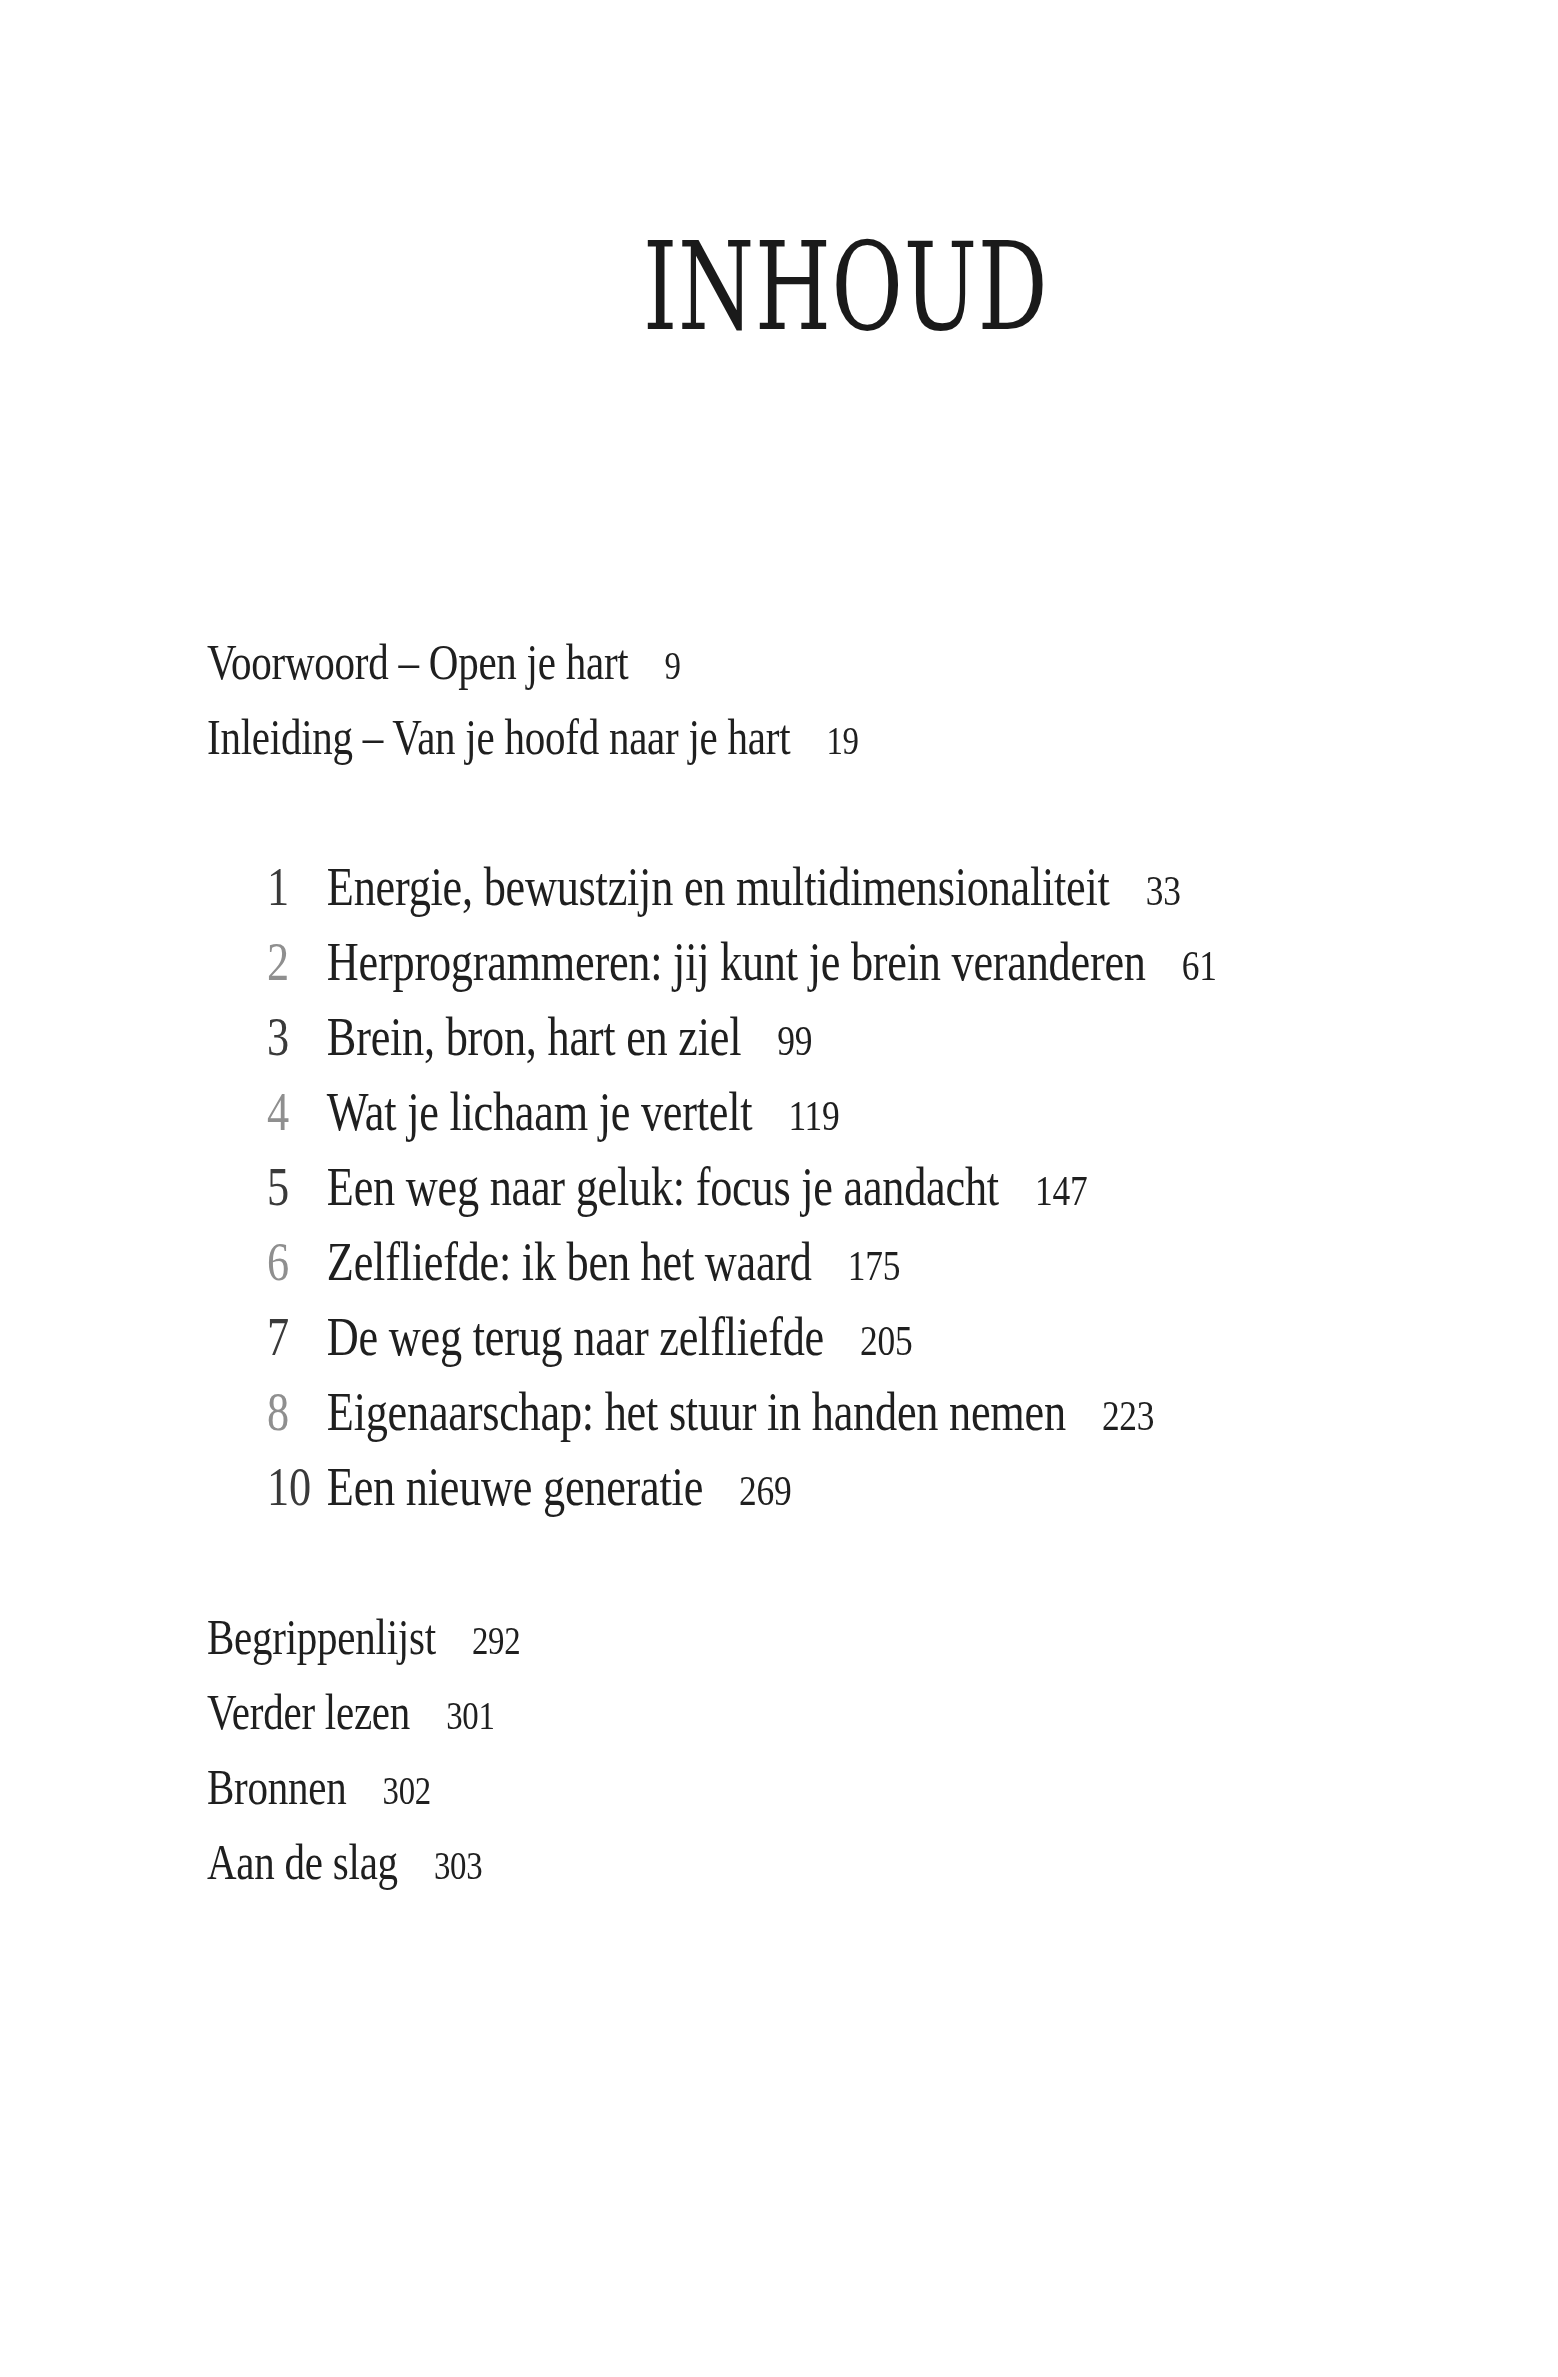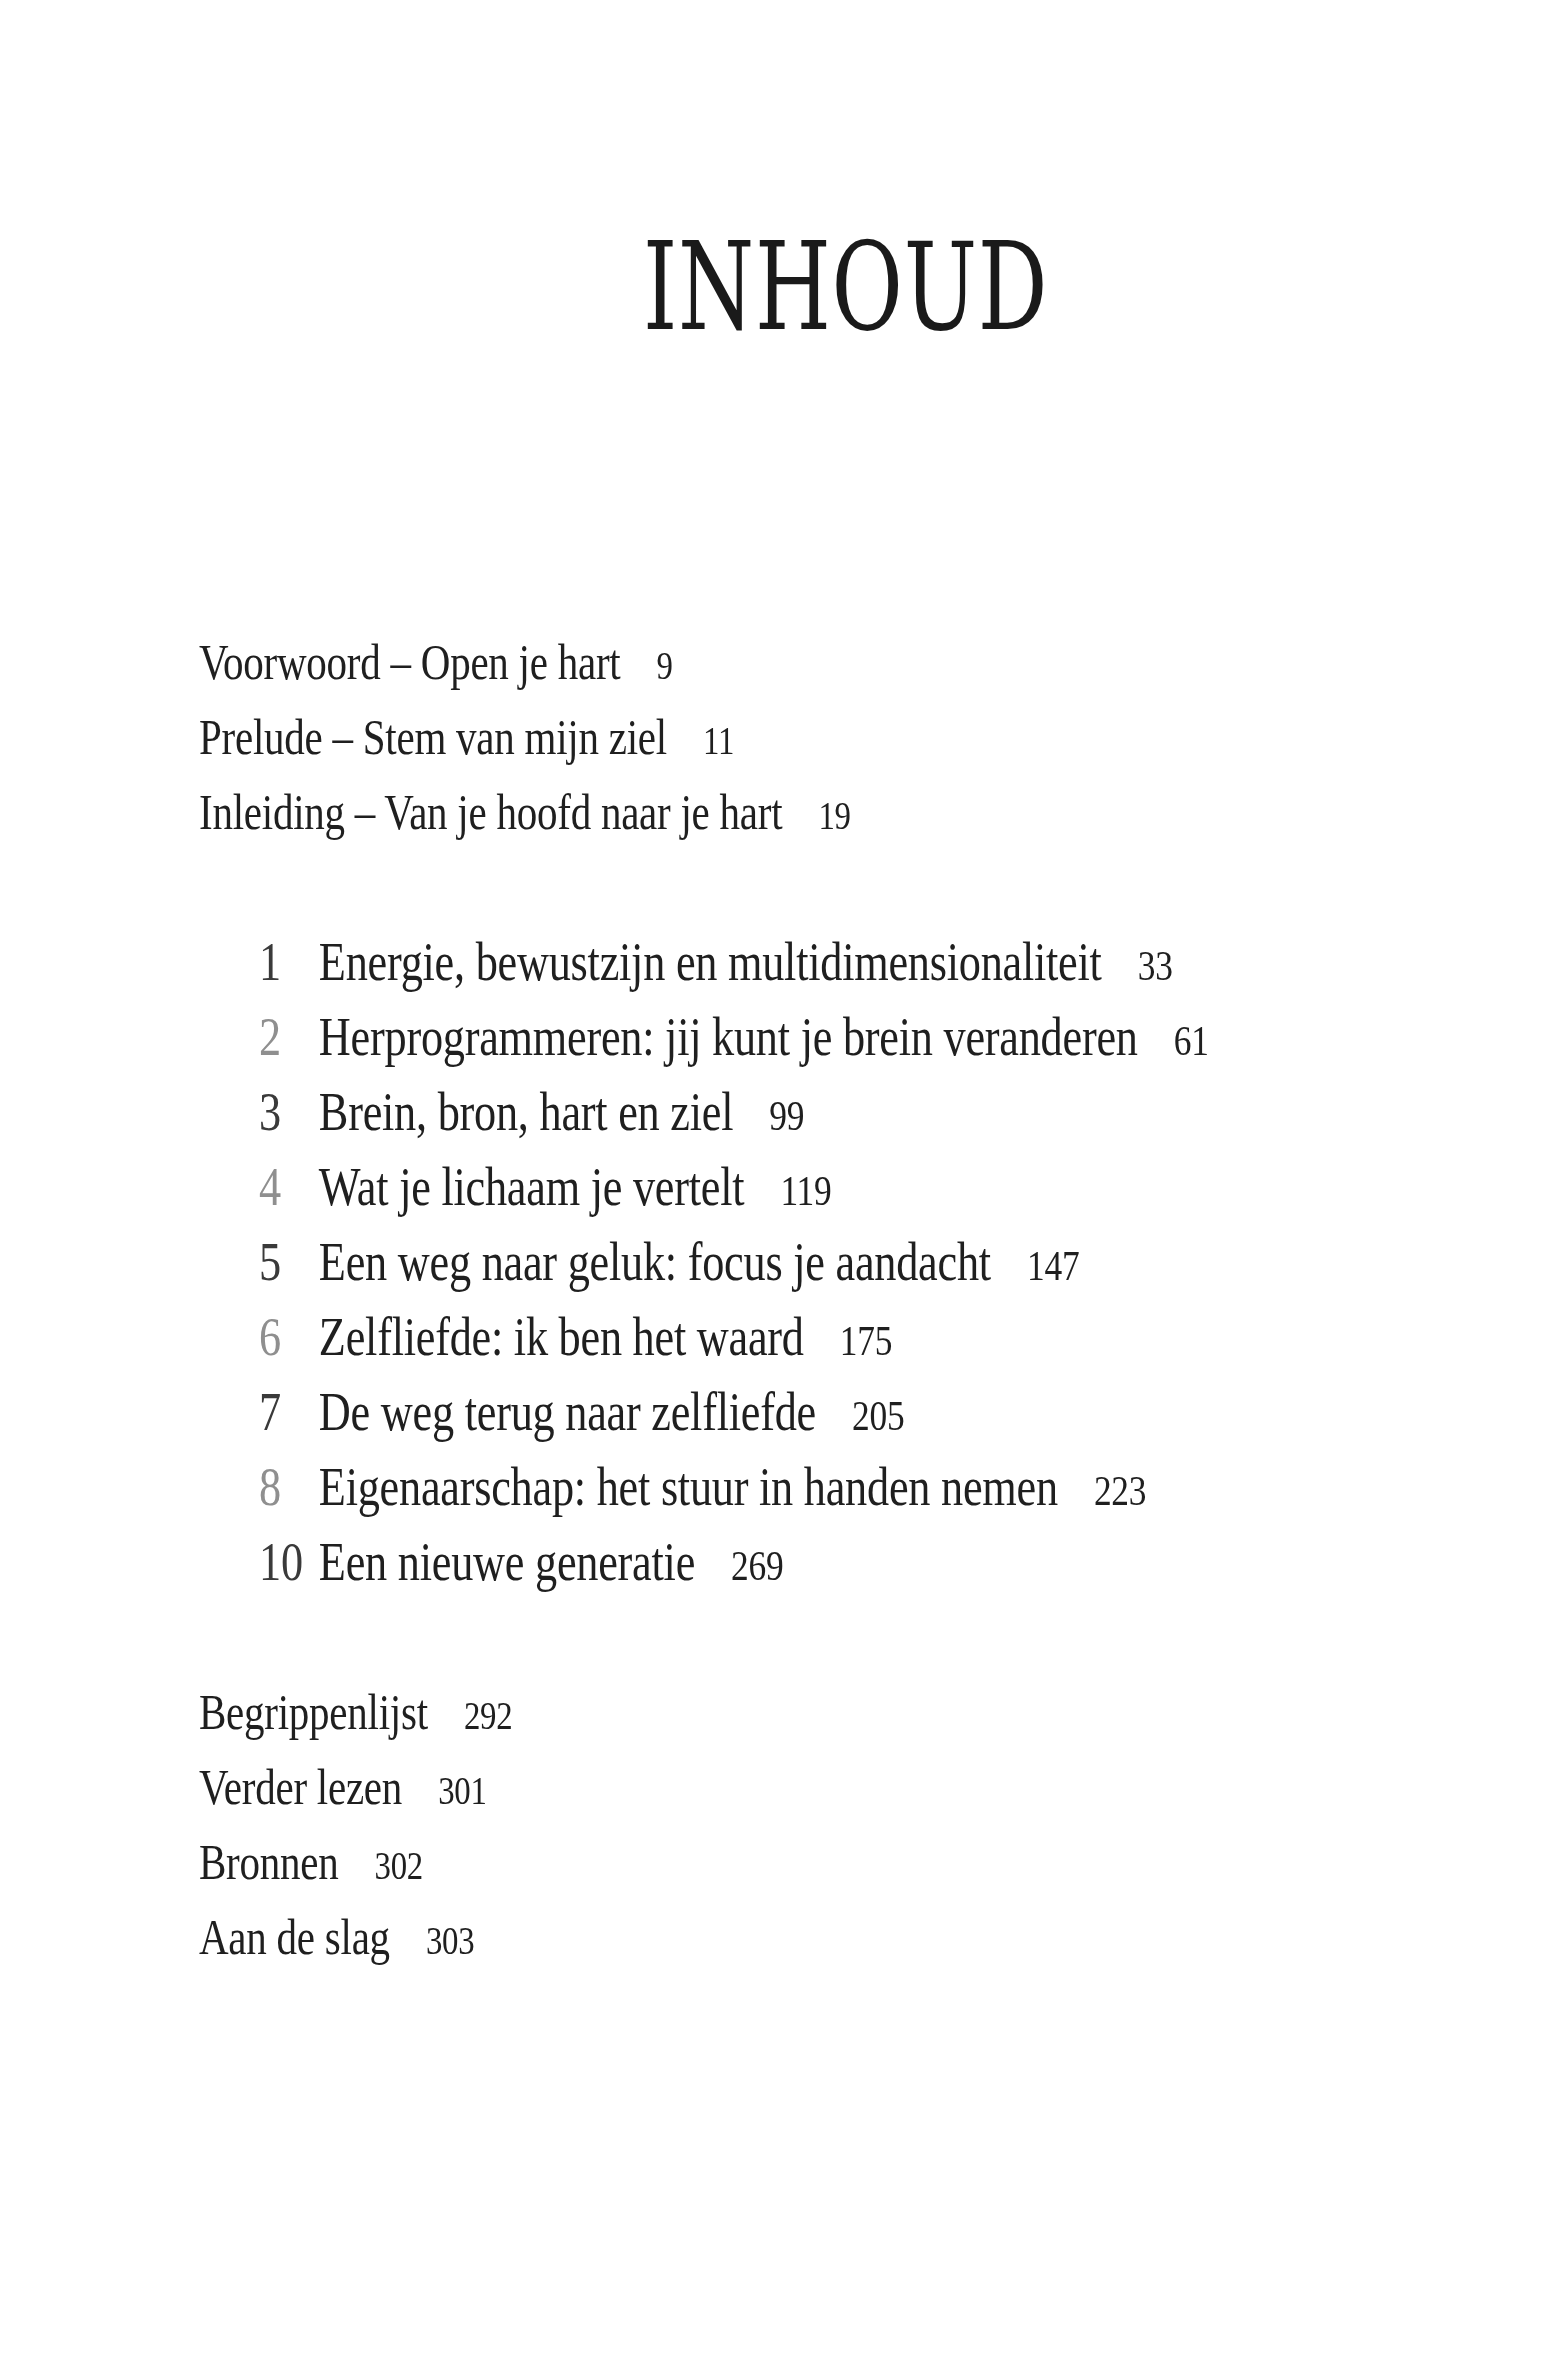--- a/index.html
+++ b/index.html
@@ -28,21 +28,21 @@
     line-height: 1;
     letter-spacing: 0.9px;
     color: var(--title, #1a1a1a);
     transform: scaleX(0.72);
     transform-origin: left top;
     white-space: nowrap;
   }
   
   .toc {
     position: absolute;
-    left: 199px;
+    left: 207px;
     top: 625px;
     right: 53px;
   }
   .section {
     margin: 0 0 75px 0;
     padding: 0;
   }
   .section:last-child { margin-bottom: 0; }
   .row {
     height: 75px;
@@ -72,21 +72,20 @@
 </style>
 </head>
 <body>
 
 <div class="page">
   <h1 class="book-title">INHOUD</h1>
 
   <div class="toc">
     <section class="section">
         <div class="row matter-row"><span class="row-inner"><span class="label">Voorwoord – Open je hart</span><span class="pnum">9</span></span></div>
-        <div class="row matter-row"><span class="row-inner"><span class="label">Prelude – Stem van mijn ziel</span><span class="pnum">11</span></span></div>
         <div class="row matter-row"><span class="row-inner"><span class="label">Inleiding – Van je hoofd naar je hart</span><span class="pnum">19</span></span></div>
       </section>
     <section class="section">
         <div class="row chapter-row"><span class="row-inner"><span class="cnum">1</span><span class="ctitle">Energie, bewustzijn en multidimensionaliteit</span><span class="pnum">33</span></span></div>
         <div class="row chapter-row"><span class="row-inner"><span class="cnum">2</span><span class="ctitle">Herprogrammeren: jij kunt je brein veranderen</span><span class="pnum">61</span></span></div>
         <div class="row chapter-row"><span class="row-inner"><span class="cnum">3</span><span class="ctitle">Brein, bron, hart en ziel</span><span class="pnum">99</span></span></div>
         <div class="row chapter-row"><span class="row-inner"><span class="cnum">4</span><span class="ctitle">Wat je lichaam je vertelt</span><span class="pnum">119</span></span></div>
         <div class="row chapter-row"><span class="row-inner"><span class="cnum">5</span><span class="ctitle">Een weg naar geluk: focus je aandacht</span><span class="pnum">147</span></span></div>
         <div class="row chapter-row"><span class="row-inner"><span class="cnum">6</span><span class="ctitle">Zelfliefde: ik ben het waard</span><span class="pnum">175</span></span></div>
         <div class="row chapter-row"><span class="row-inner"><span class="cnum">7</span><span class="ctitle">De weg terug naar zelfliefde</span><span class="pnum">205</span></span></div>

